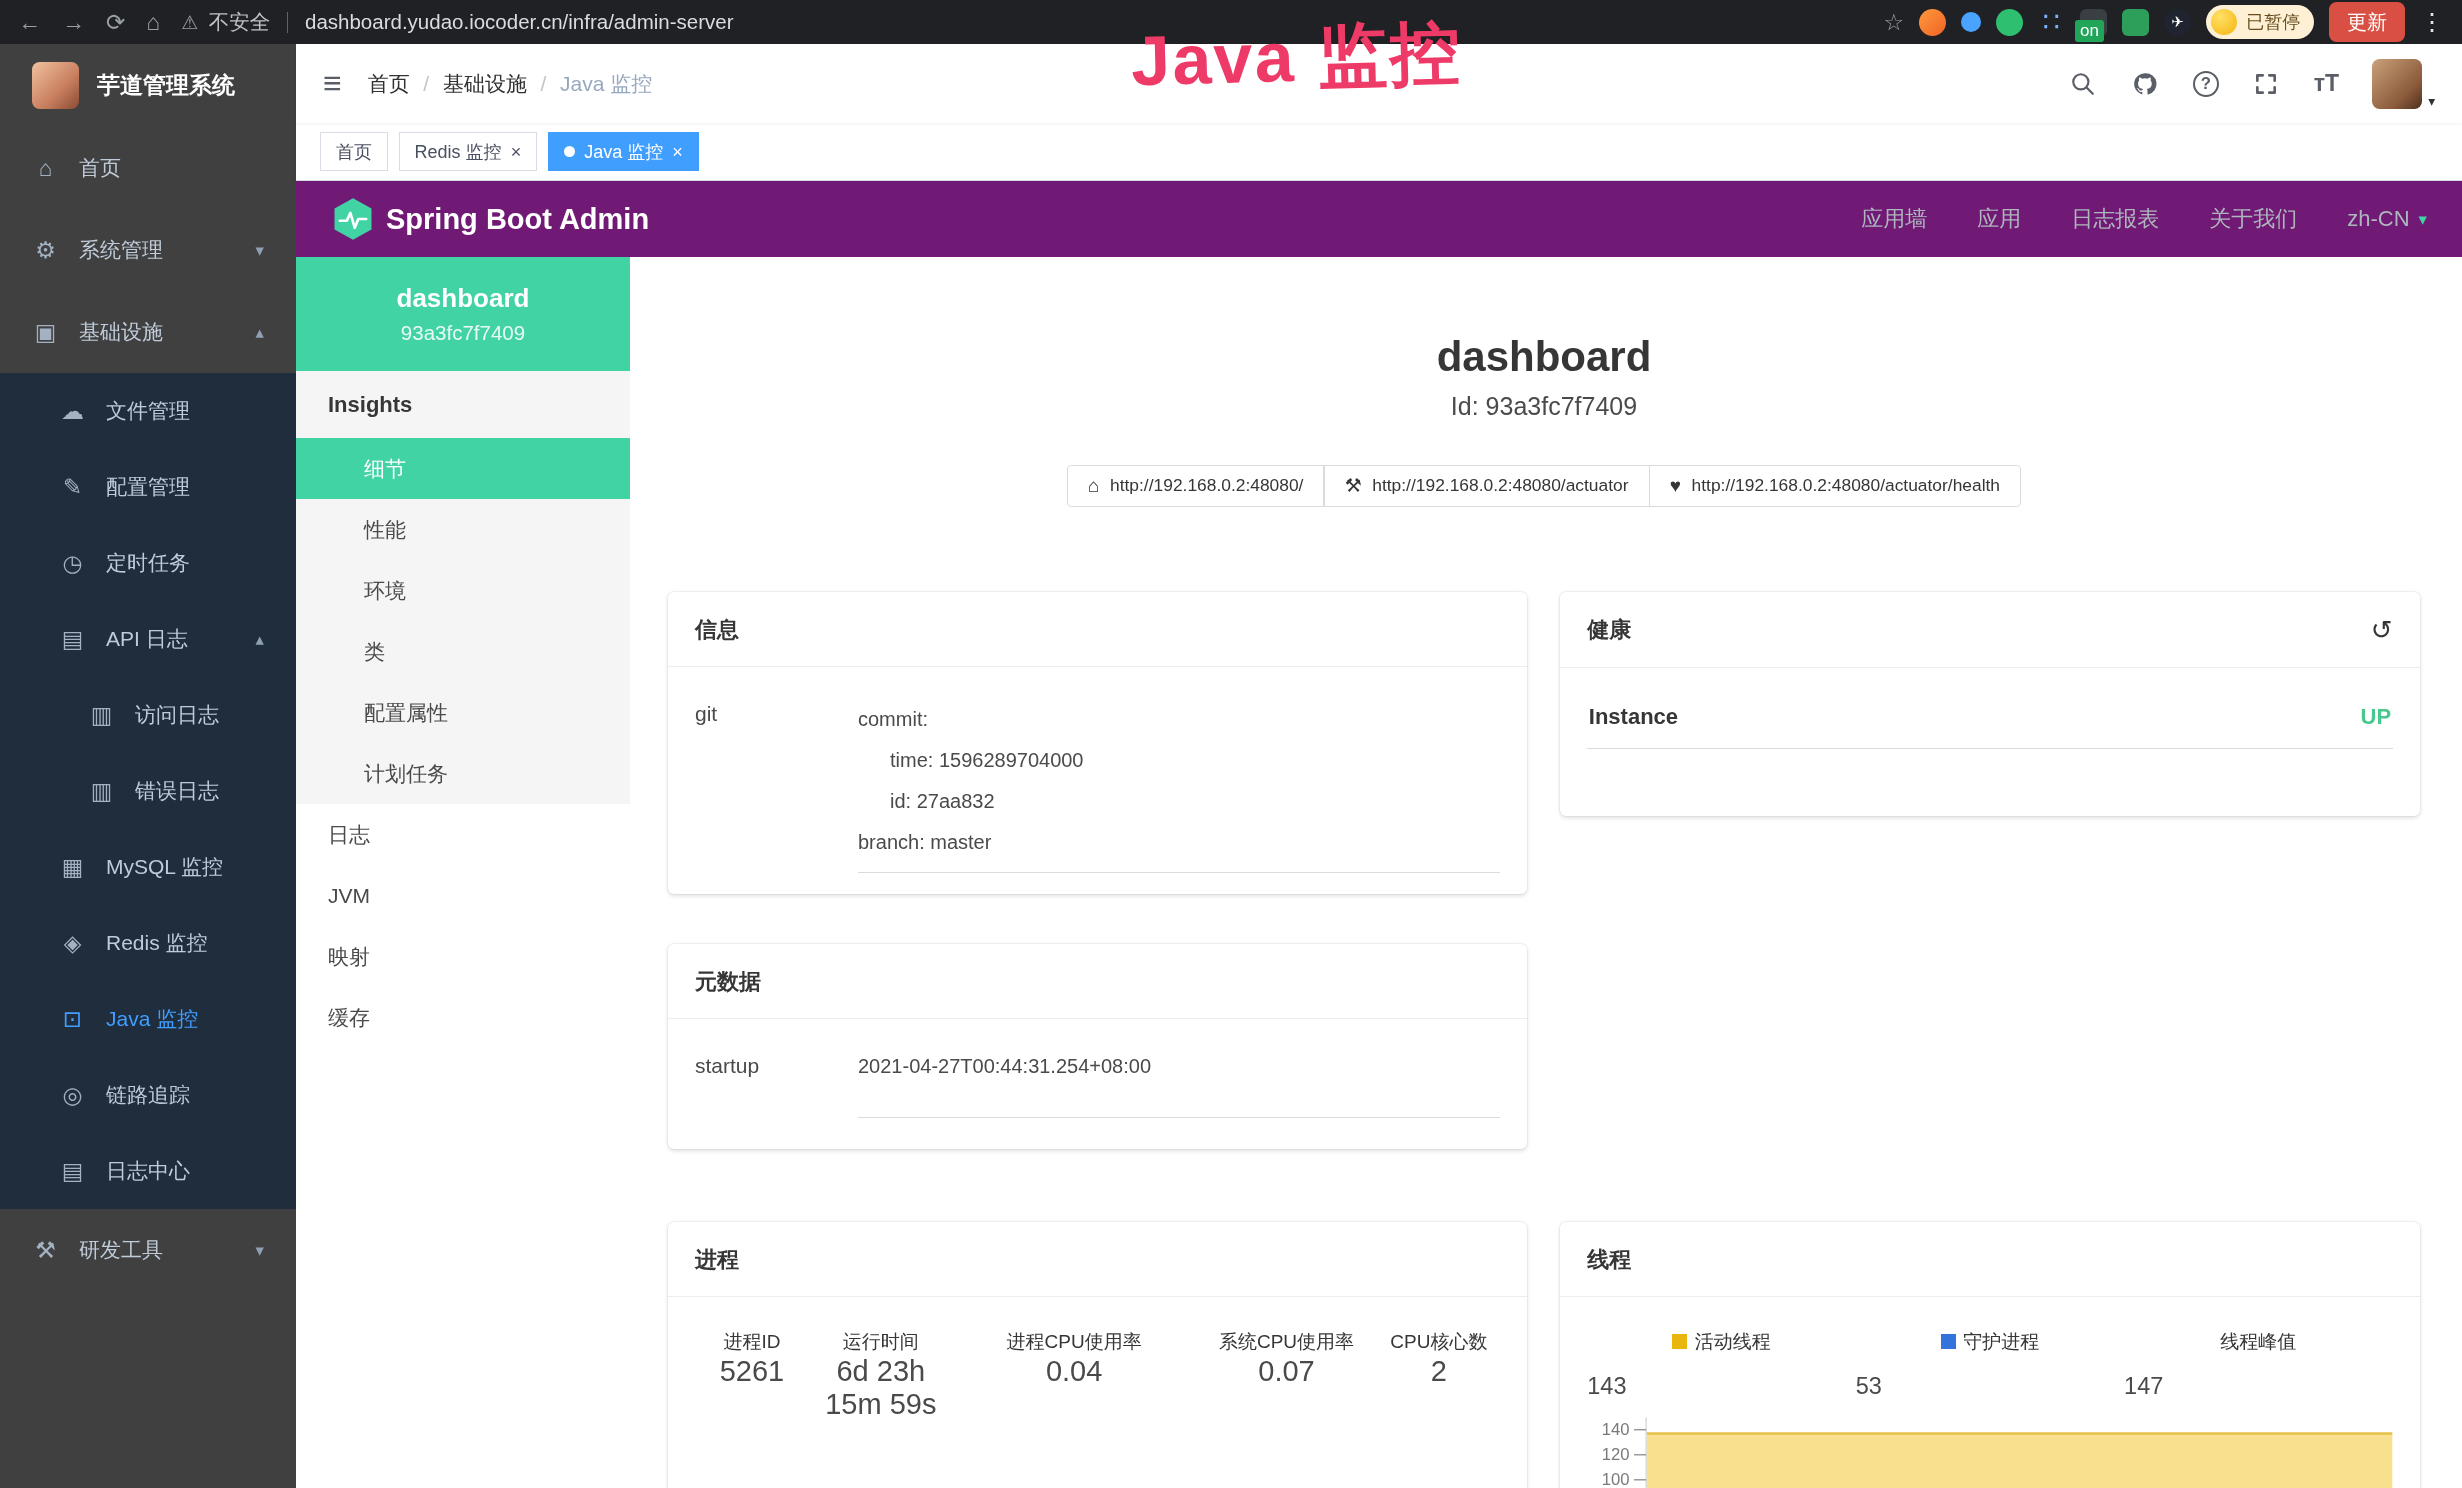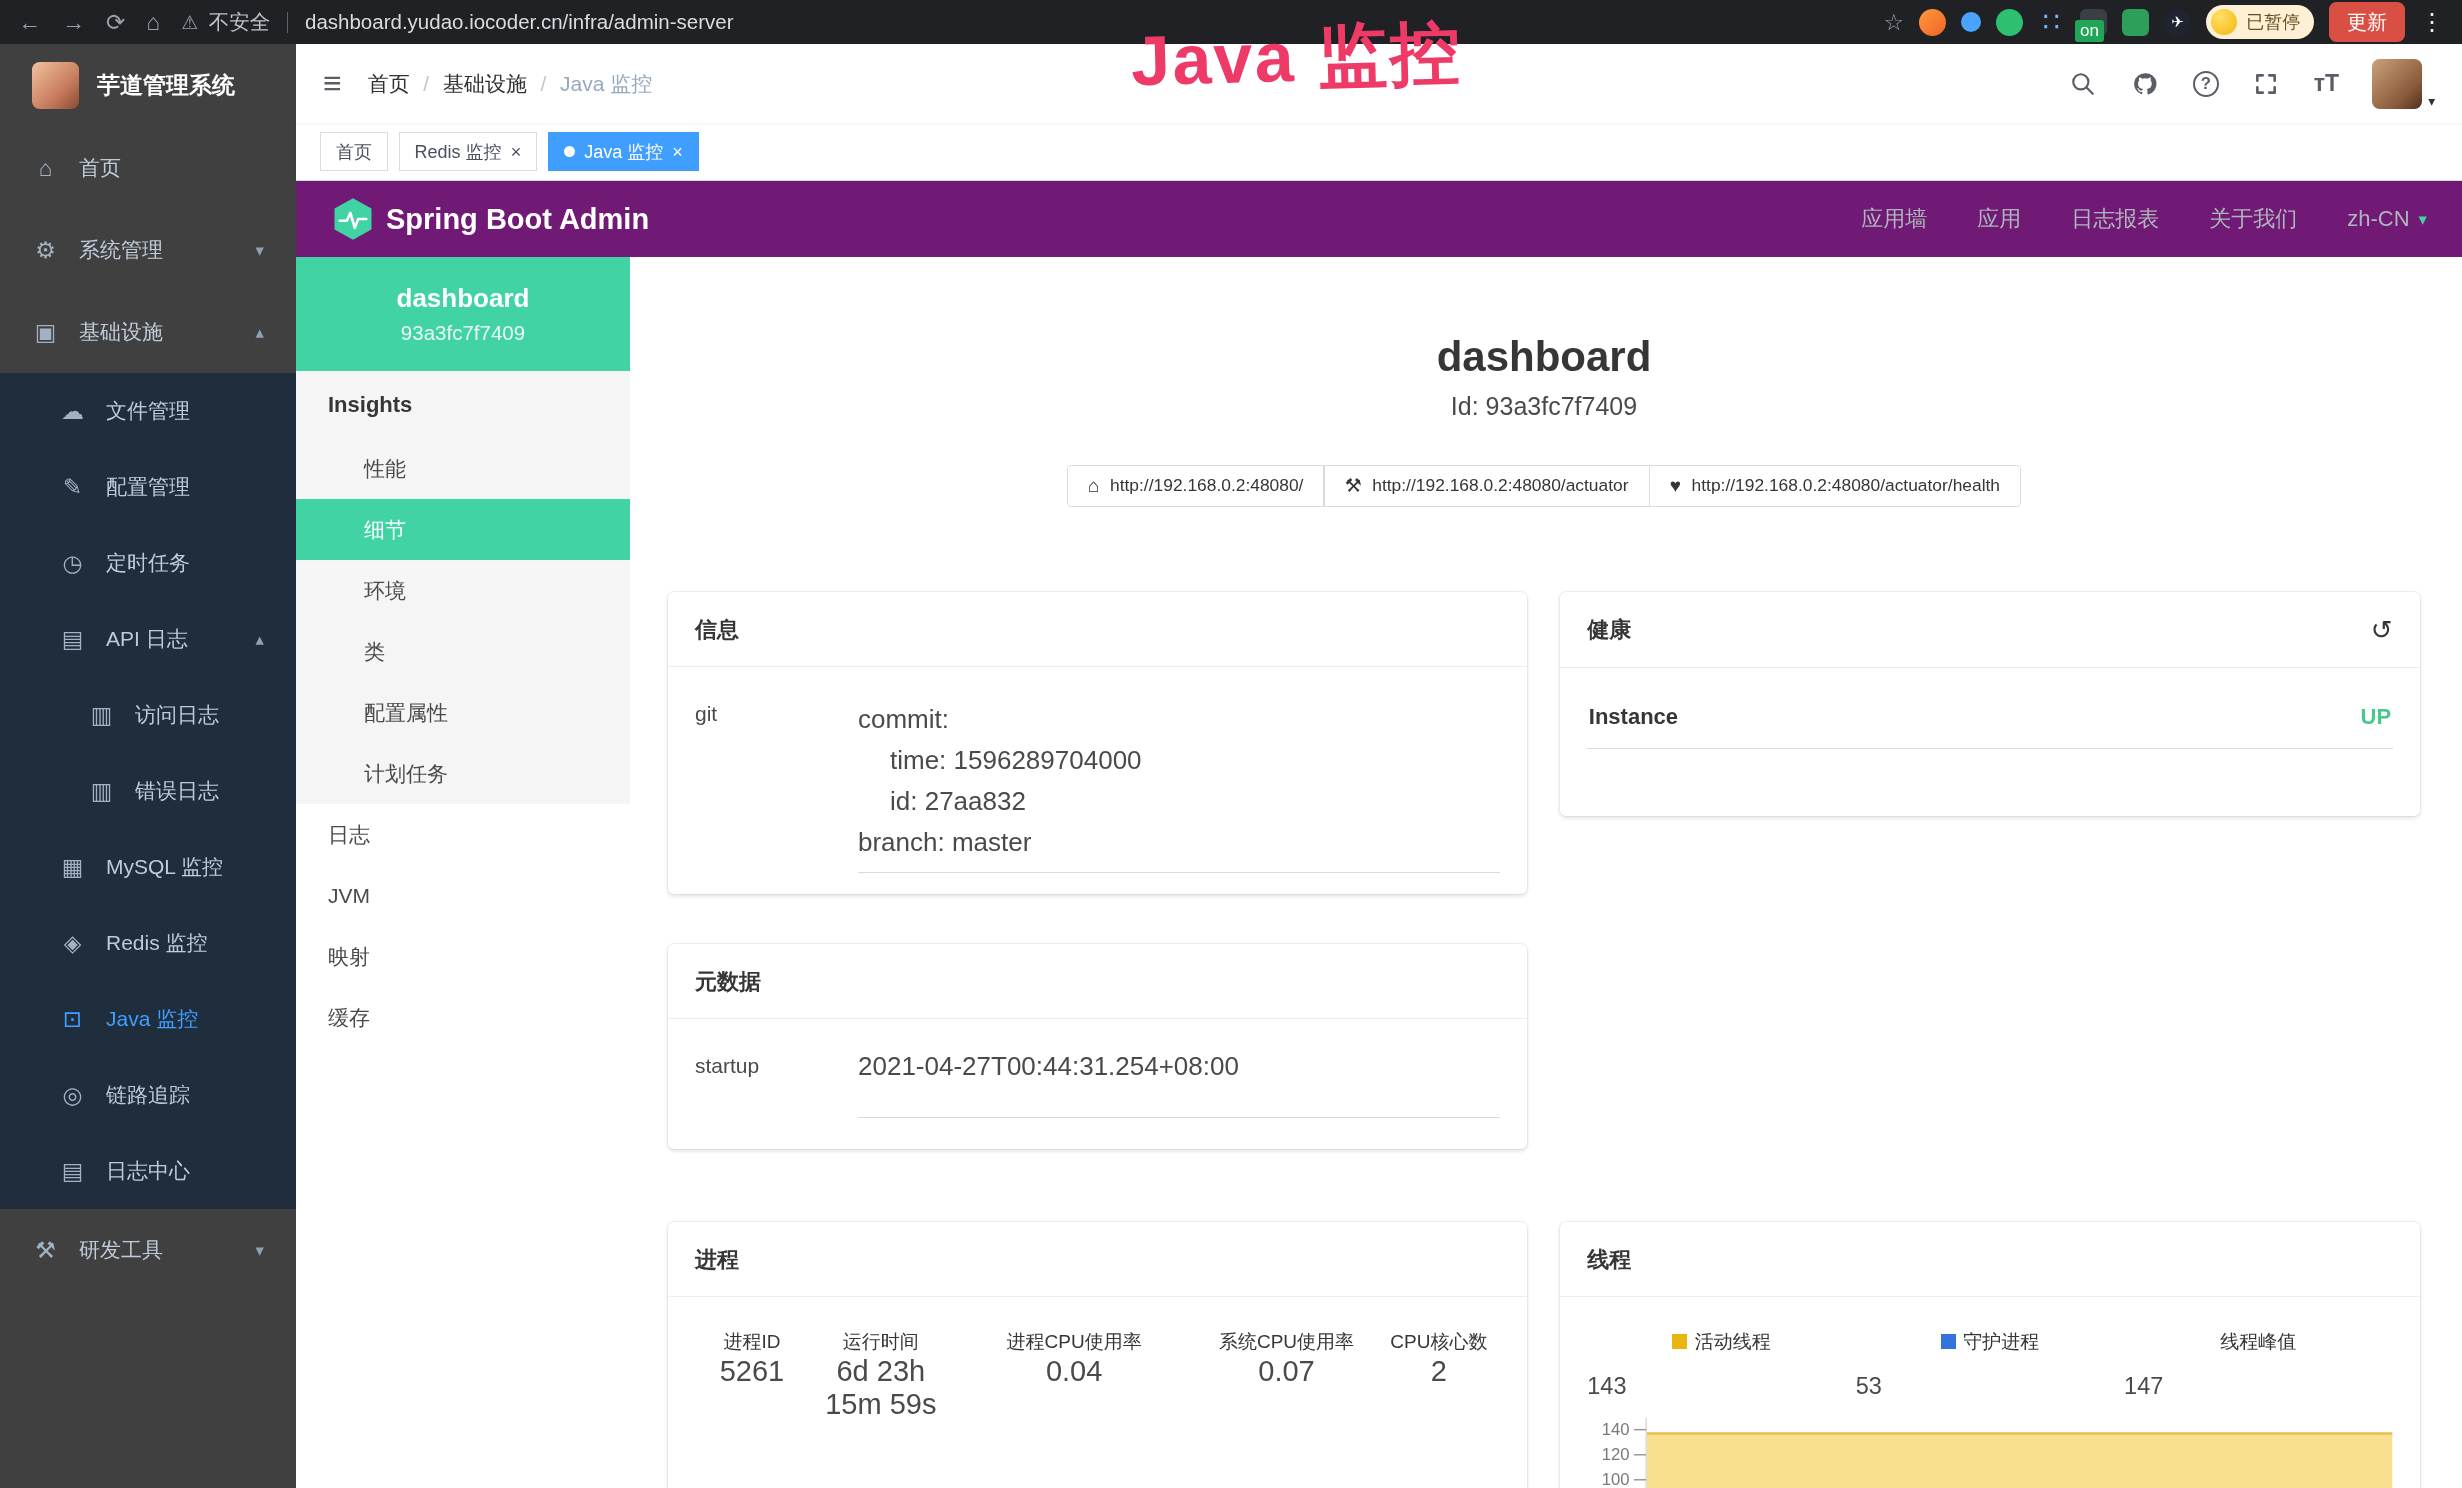--- a/index.html
+++ b/index.html
@@ -115,21 +115,21 @@
   .card-body { padding:32px 27px 33px; }
 
   .card.info { height:302px; }
   .card.meta { height:205px; margin-top:50px; }
   .card.proc { height:288px; margin-top:73px; }
   .card.health { height:224px; }
   .card.threads { height:425px; margin-top:406px; }
 
   .kv { display:flex; }
   .kv-key { width:163px; font-size:21px; color:#4a4a4a; padding-top:3px; flex-shrink:0; }
-  .kv-val { flex:1; font-size:26px; color:#4a4a4a; line-height:41px; border-bottom:0.8px solid #dbdbdb; padding-bottom:9px; }
+  .kv-val { flex:1; font-size:20px; color:#4a4a4a; line-height:41px; border-bottom:0.8px solid #dbdbdb; padding-bottom:9px; }
   .kv-val .ind { padding-left:32px; }
   .kv.single .kv-val { line-height:30px; padding-bottom:36px; }
 
   .health-row { display:flex; justify-content:space-between; align-items:center; border-bottom:0.8px solid #dbdbdb; padding:4.6px 1.5px 18px; }
   .health-label { font-size:22px; font-weight:600; color:#363636; }
   .health-status { font-size:22px; font-weight:bold; color:#48c78e; }
 
   .proc-table { display:flex; text-align:center; }
   .pc1{width:114px;} .pc2{width:144px;} .pc3{width:243px;} .pc4{width:182px;} .pc5{width:123px;}
   .ph { font-size:19px; color:#363636; }
@@ -335,22 +335,22 @@
       </div>
 
       <div class="sba-body">
         <aside class="sba-side">
           <div class="inst-head">
             <span class="inst-name">dashboard</span>
             <span class="inst-id">93a3fc7f7409</span>
           </div>
           <div class="insights">
             <div class="insights-label">Insights</div>
+            <div class="s-item active">细节</div>
             <div class="s-item">性能</div>
-            <div class="s-item active">细节</div>
             <div class="s-item">环境</div>
             <div class="s-item">类</div>
             <div class="s-item">配置属性</div>
             <div class="s-item">计划任务</div>
           </div>
           <div class="root-item">日志</div>
           <div class="root-item">JVM</div>
           <div class="root-item">映射</div>
           <div class="root-item">缓存</div>
         </aside>

